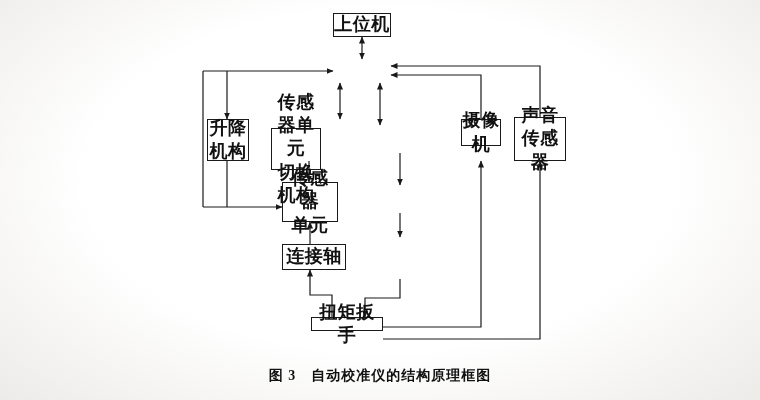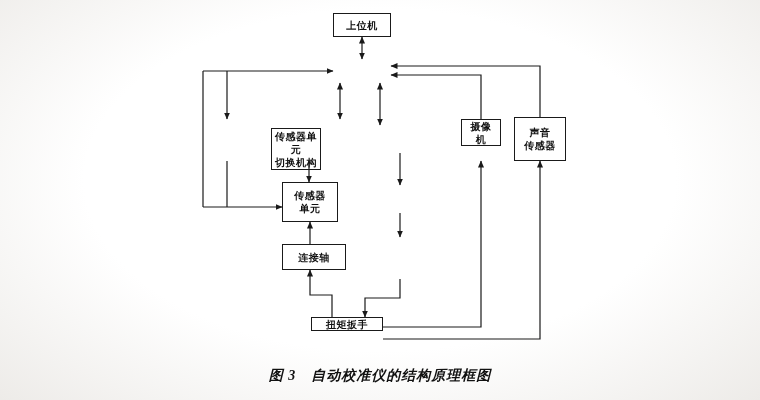--- a/index.html
+++ b/index.html
@@ -22,35 +22,34 @@
     box-sizing: border-box;
     border: 1.5px solid #1a1a1a;
     background: transparent;
     display: flex;
     align-items: center;
     justify-content: center;
   }
   .box span {
     display: block;
     text-align: center;
-    font-size: 10px;
+    font-size: 18px;
     font-weight: bold;
     line-height: 1.3;
     white-space: pre-line;
     letter-spacing: 0.5px;
   }
   .caption {
     position: absolute;
     left: 0; right: 0;
     top: 367px;
     text-align: center;
     font-size: 14px;
     font-weight: bold;
     letter-spacing: 1px;
-    font-style: italic;
   }
 </style>
 </head>
 <body>
 
 <div class="stage">
 
   <svg class="wires" width="760" height="400" viewBox="0 0 760 400">
     <defs>
       <marker id="arr" markerWidth="8" markerHeight="8" refX="6.5" refY="3" orient="auto-start-reverse" markerUnits="userSpaceOnUse">
@@ -77,20 +76,24 @@
       <path d="M383,327 H481 V161" marker-end="url(#arr)"></path>
       <path d="M383,339 H540 V161" marker-end="url(#arr)"></path>
     </g>
   </svg>
 
   <div class="box" style="left:333px;top:13px;width:58px;height:24px">
     <span>上位机</span>
   </div>
 
 
+  <div class="box" style="left:207px;top:119px;width:42px;height:42px">
+    <span>升降
+机构</span>
+  </div>
 
   <div class="box" style="left:271px;top:128px;width:50px;height:42px">
     <span>传感器单元
 切换机构</span>
   </div>
 
 
   <div class="box" style="left:461px;top:119px;width:40px;height:27px">
     <span>摄像
 机</span>

